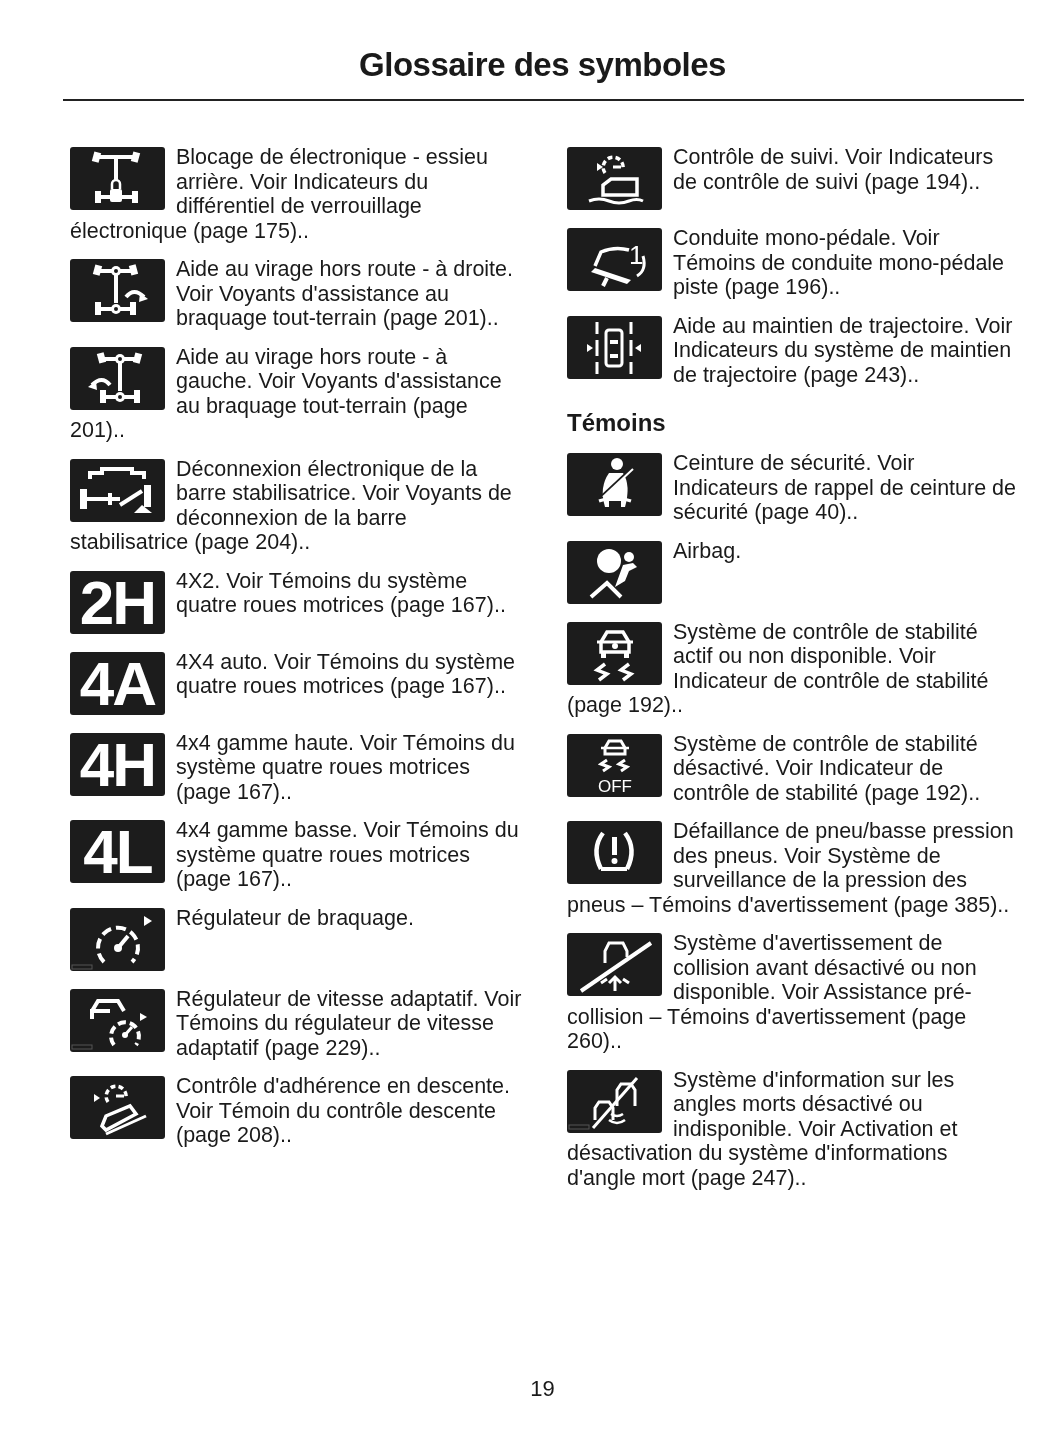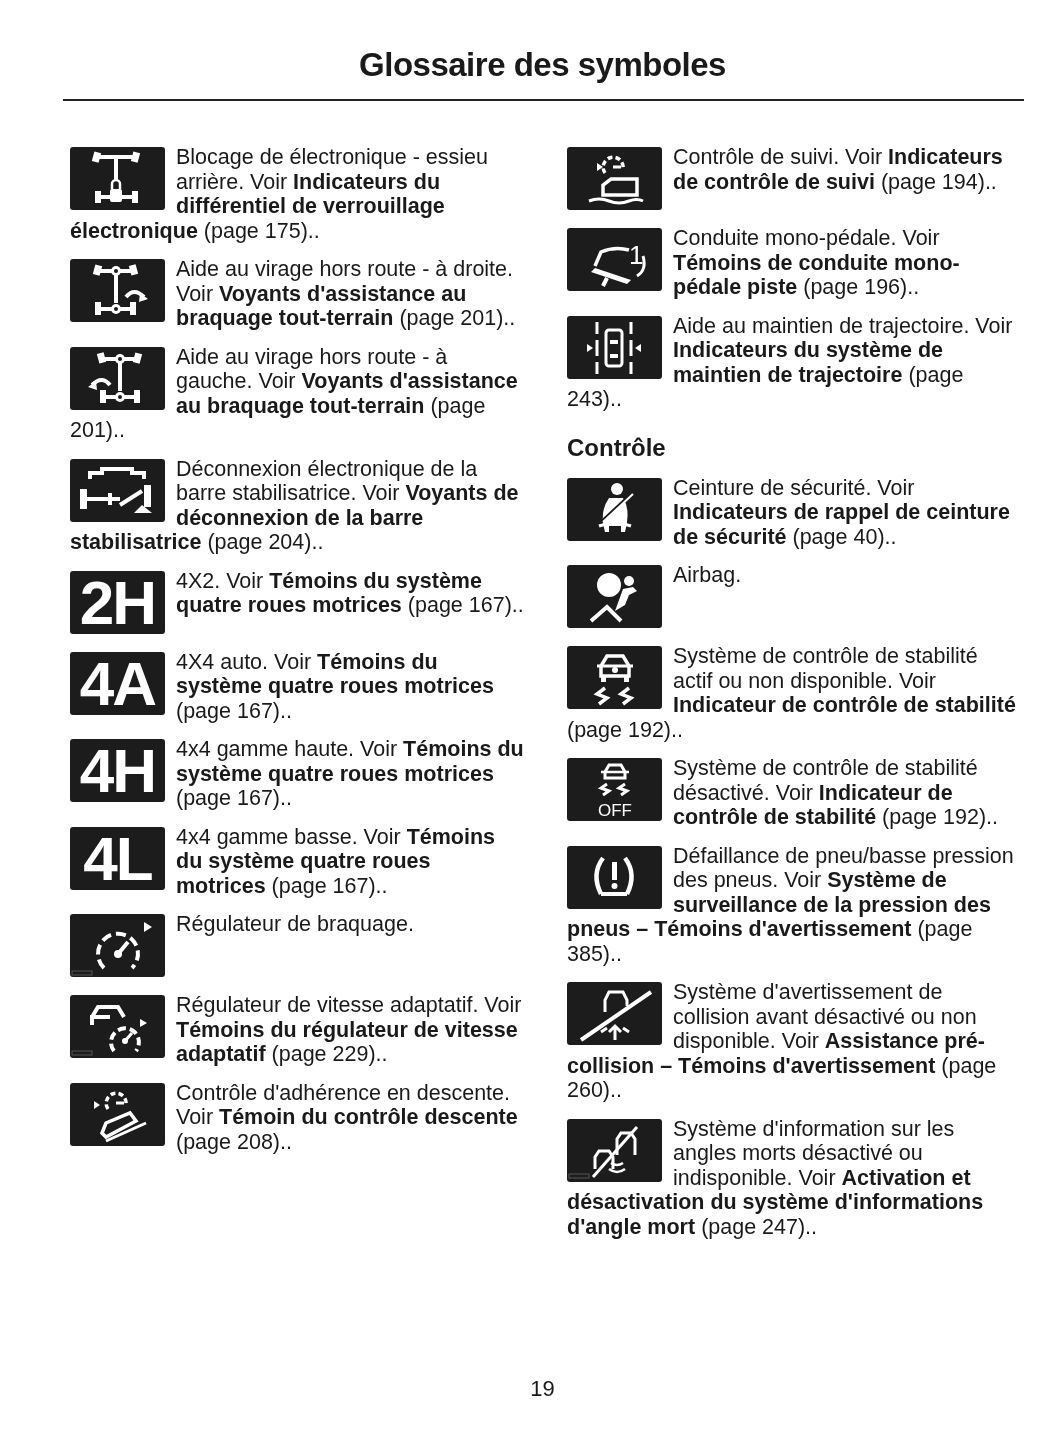--- a/index.html
+++ b/index.html
@@ -10,21 +10,21 @@
   .title-rule { position:absolute; top:99px; left:63px; width:961px; height:2px; background:#222; }
   .col { position:absolute; top:145px; width:455px; }
   .col-left { left:70px; }
   .col-right { left:567px; }
   .entry { position:relative; margin-bottom:14px; font-size:21.5px; line-height:24.5px; }
   .entry .icon { float:left; width:95px; height:63px; background:#1c1c1c; border-radius:3px;
                  margin:2px 11px 2px 0; display:flex; align-items:center; justify-content:center;
                  color:#fff; overflow:hidden; }
   .entry .icon svg { width:95px; height:63px; }
   .entry .icon.text-icon { font-size:62px; font-weight:bold; line-height:63px; letter-spacing:-2px; }
-  .entry b { font-weight:bold; }
+  .entry b { font-weight:normal; }
   .entry::after { content:""; display:block; clear:both; }
   .section-heading { font-size:24px; font-weight:bold; margin:22px 0 14px 0; }
   .page-number { position:absolute; top:1376px; left:0; width:1085px; text-align:center; font-size:22px; }
 </style>
 </head>
 <body>
 
 <div class="page-title">Glossaire des symboles</div>
 <div class="title-rule"></div>
 
@@ -219,21 +219,21 @@
           <rect x="39" y="14" width="16" height="36" rx="3" fill="none" stroke="#fff" stroke-width="3"></rect>
           <rect x="43" y="24" width="8" height="4" fill="#fff"></rect>
           <rect x="43" y="38" width="8" height="4" fill="#fff"></rect>
           <path d="M20 28 l6 4 l-6 4 z" fill="#fff"></path>
           <path d="M74 28 l-6 4 l6 4 z" fill="#fff"></path>
         </svg>
     </div>
     <span>Aide au maintien de trajectoire. Voir </span><b>Indicateurs du système de maintien de trajectoire</b><span> (page 243)..</span>
   </div>
 
-  <div class="section-heading">Contrôle</div>
+  <div class="section-heading">Témoins</div>
 
   <div class="entry">
     <div class="icon">
       <svg viewBox="0 0 95 63">
           <circle cx="50" cy="11" r="6" fill="#fff"></circle>
           <path d="M38 54 q-6 -20 4 -34 h14 q8 12 2 34 z" fill="#fff"></path>
           <line x1="34" y1="44" x2="64" y2="16" stroke="#1c1c1c" stroke-width="3"></line>
           <line x1="36" y1="44" x2="66" y2="16" stroke="#fff" stroke-width="2"></line>
           <path d="M32 48 q16 -6 32 0" fill="none" stroke="#fff" stroke-width="3"></path>
           <path d="M42 54 v-6 h12 v6" fill="#1c1c1c"></path>

